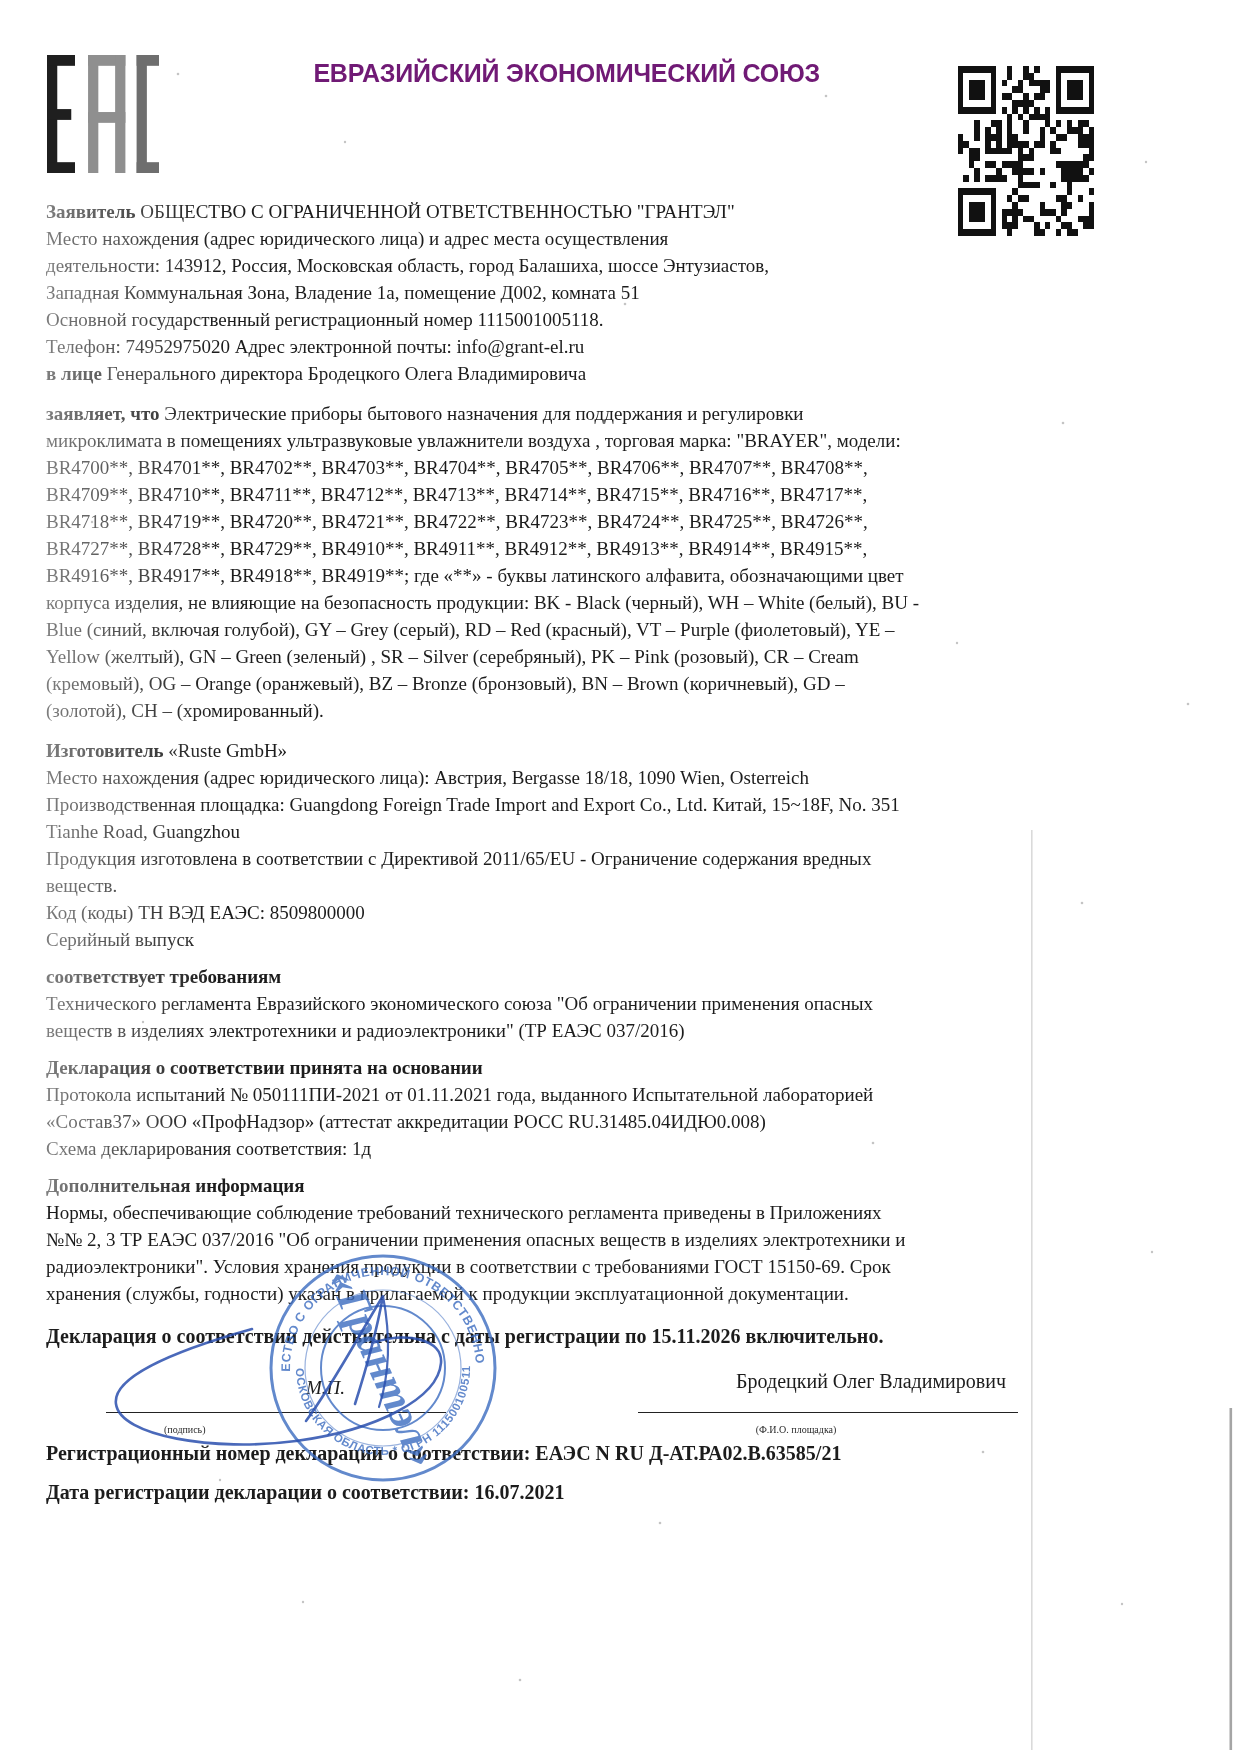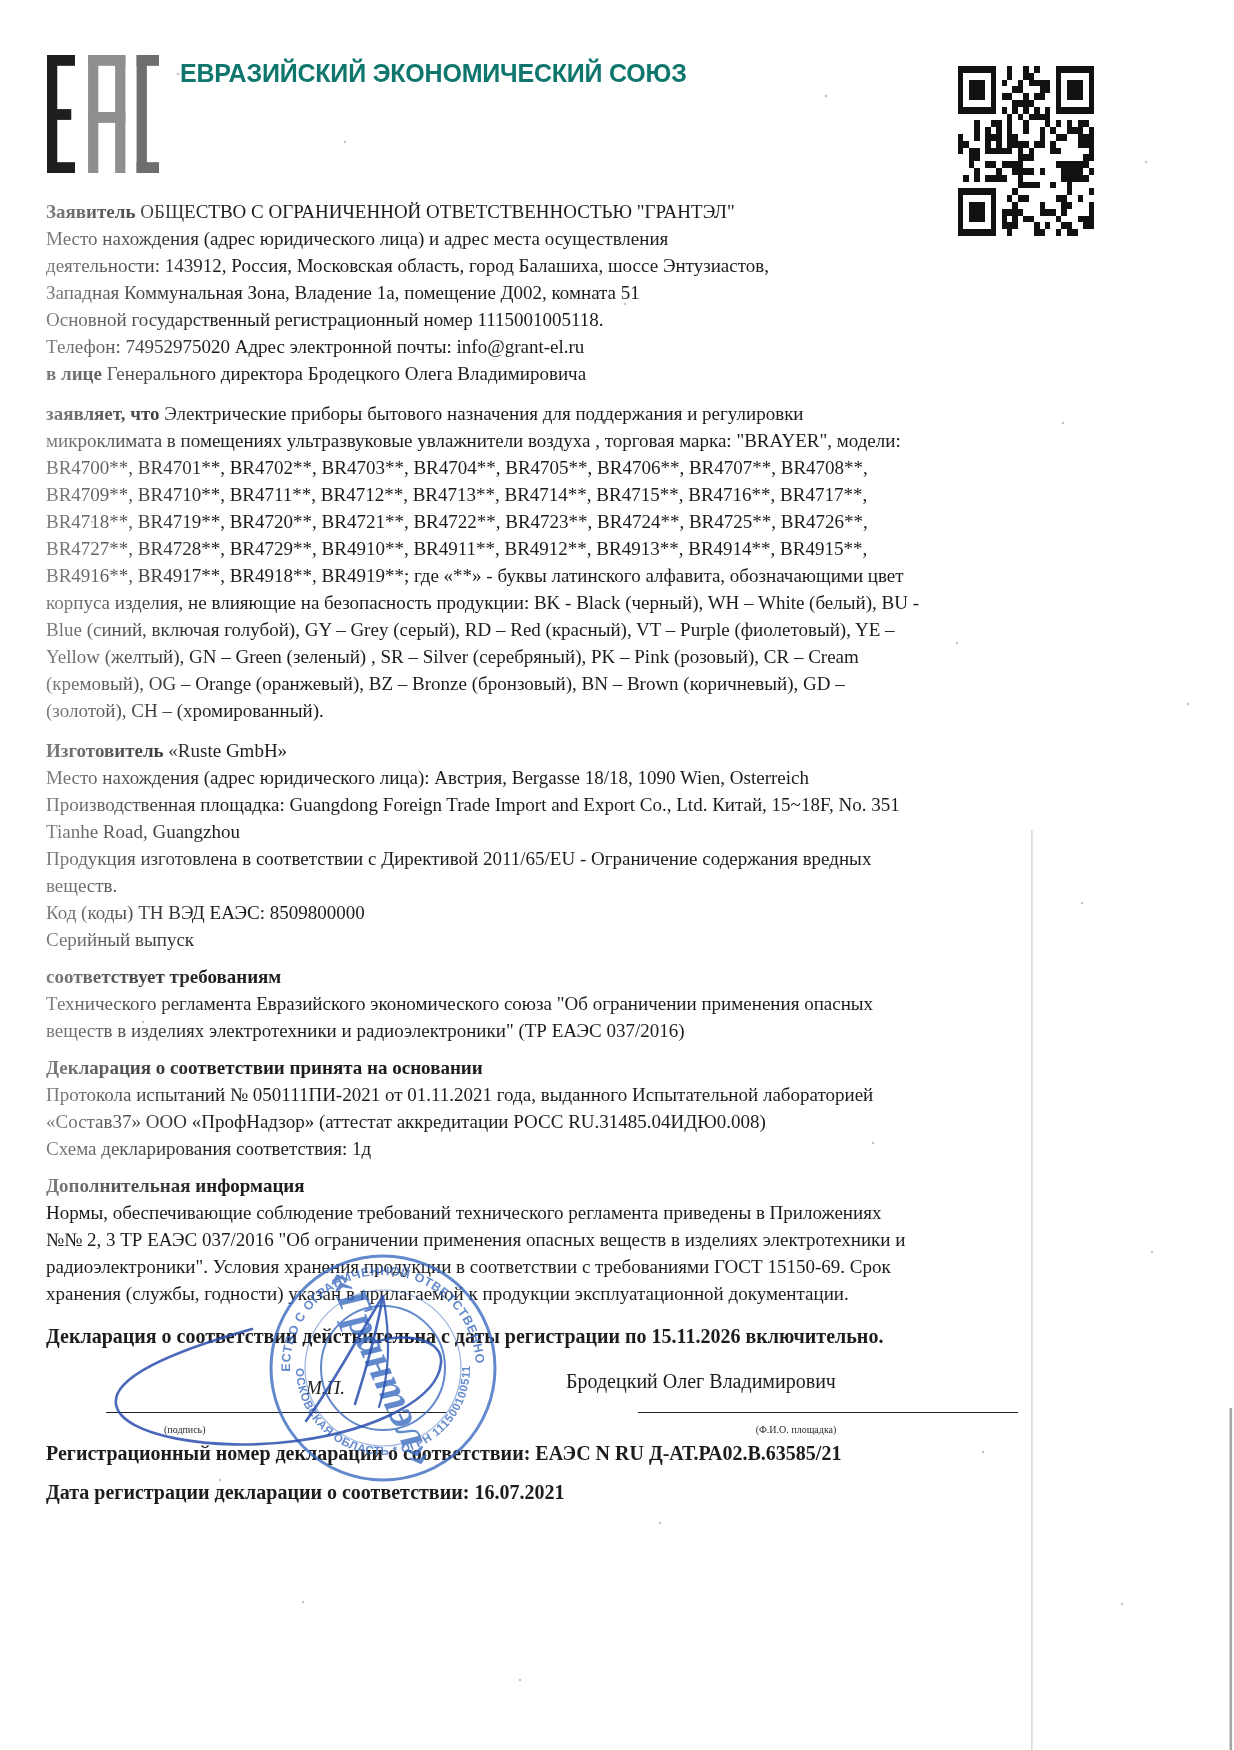--- a/index.html
+++ b/index.html
@@ -10,45 +10,45 @@
     background:#ffffff;
     overflow:hidden;
     font-family:"Liberation Serif", serif;
     color:#1c1c1c;
   }
   
   .header{position:absolute;top:0;left:0;width:100%;height:198px;}
   .eac-logo{position:absolute;left:47px;top:55px;width:112px;height:118px;}
   .doc-title{
     position:absolute;left:180px;top:58px;width:640px;
-    text-align:left;
+    text-align:right;
     font-family:"Liberation Sans", sans-serif;
     font-weight:bold;font-size:25px;line-height:31px;
-    letter-spacing:-0.2px;color:#0f766e;
+    letter-spacing:-0.2px;color:#701a75;
   }
   .qr{position:absolute;left:958px;top:66px;width:136px;height:170px;}
   .qr svg{width:100%;height:100%;}
   
   .content{
     position:absolute;top:198px;left:0;width:1234px;
     padding:0 40px 0 46px;box-sizing:border-box;
     font-size:19px;line-height:27px;
   }
   .para{margin:0;white-space:pre-line;}
   .para b{font-weight:bold;}
   .mb13{margin-bottom:13px;}
   .mb10{margin-bottom:10px;}
   .sec-head{font-weight:bold;margin:0;}
   .sec-body{margin:0 0 10px 0;white-space:pre-line;}
   
   .footer{position:relative;margin-top:16px;}
   .validity{font-weight:bold;font-size:20px;margin:0;}
   .sigrow{position:relative;height:74px;}
   .mp{position:absolute;left:260px;top:24px;font-size:19px;font-style:italic;}
-  .fio-name{position:absolute;left:520px;top:18px;width:440px;text-align:left;font-size:20px;}
+  .fio-name{position:absolute;left:520px;top:18px;width:440px;text-align:right;font-size:20px;}
   .sigline{position:absolute;top:62px;height:0;border-top:1.8px solid #222;}
   .sigline.left{left:60px;width:340px;}
   .sigline.right{left:592px;width:380px;}
   .cap{position:absolute;top:66px;font-size:10px;color:#2a2a2a;}
   .cap.sign{left:118px;}
   .cap.fio{left:560px;width:380px;text-align:center;}
   .regline{font-weight:bold;font-size:20px;margin:16px 0 0 0;}
   .regline.date{margin-top:12px;}
   
   .scan-fade{

